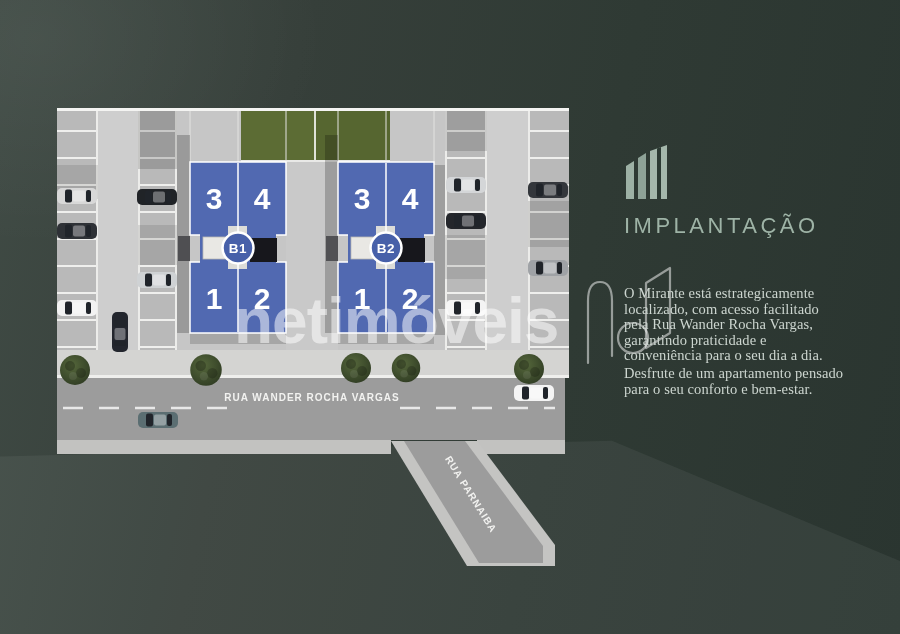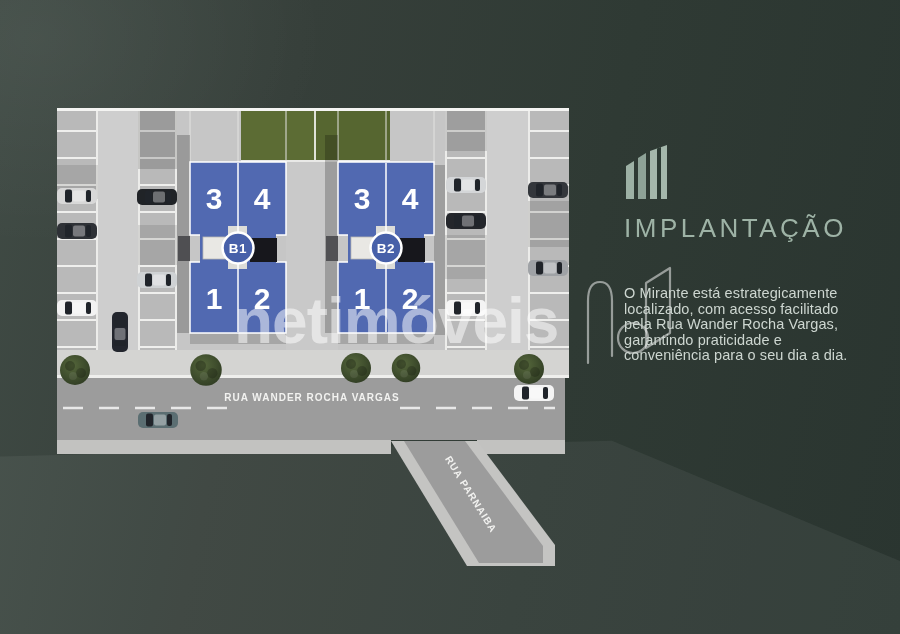--- a/index.html
+++ b/index.html
@@ -21,26 +21,26 @@
   .unit-num{font-weight:bold;fill:#ffffff;font-size:30px;text-anchor:middle;}
   .badge-txt{font-weight:bold;fill:#ffffff;font-size:13.5px;text-anchor:middle;letter-spacing:0.5px;}
   .street-txt{fill:#f2f2f0;font-size:10px;letter-spacing:1px;text-anchor:middle;font-weight:bold;}
   .wm-text{
     position:absolute;left:234px;top:284px;font-size:64px;font-weight:bold;
     color:rgba(255,255,255,0.52);letter-spacing:-1px;z-index:5;
   }
   svg.wm-mark{position:absolute;left:583px;top:256px;width:100px;height:112px;z-index:5;}
   svg.brand-logo{position:absolute;left:624px;top:145px;width:48px;height:56px;z-index:6;}
   .panel-title{
-    position:absolute;left:624px;top:213px;font-size:26px;letter-spacing:3.5px;
+    position:absolute;left:624px;top:213px;font-size:22px;letter-spacing:3.5px;
     color:#9eb3a6;font-weight:400;z-index:6;text-align:right;
   }
   .panel-p{
     position:absolute;left:624px;width:250px;font-size:14.5px;line-height:15.6px;
-    color:#cdd6d0;white-space:pre-line;letter-spacing:0.1px;z-index:6;
+    color:#cdd6d0;white-space:pre-line;letter-spacing:0.1px;z-index:6;font-family:Liberation Serif, serif;
   }
   .p1{top:286px;}
   .p2{top:366px;}
 </style>
 </head>
 <body>
 
 <div class="stage">
   <div class="bg-wedge"></div>
   <div class="bg-glow"></div>
@@ -217,13 +217,15 @@
     <polygon points="26,6 43,0 43,54 26,54" fill="#a4b7ab"></polygon>
     <polygon points="33,3.5 37,2 37,54 33,54" fill="#2c3a33"></polygon>
   </svg>
 
   <div class="panel-title">IMPLANTAÇÃO</div>
   <div class="panel-p p1">O Mirante está estrategicamente
 localizado, com acesso facilitado
 pela Rua Wander Rocha Vargas,
 garantindo praticidade e
 conveniência para o seu dia a dia.</div>
+  <div class="panel-p p2">Desfrute de um apartamento pensado
+para o seu conforto e bem-estar.</div>
 </div>
 
 </body></html>

